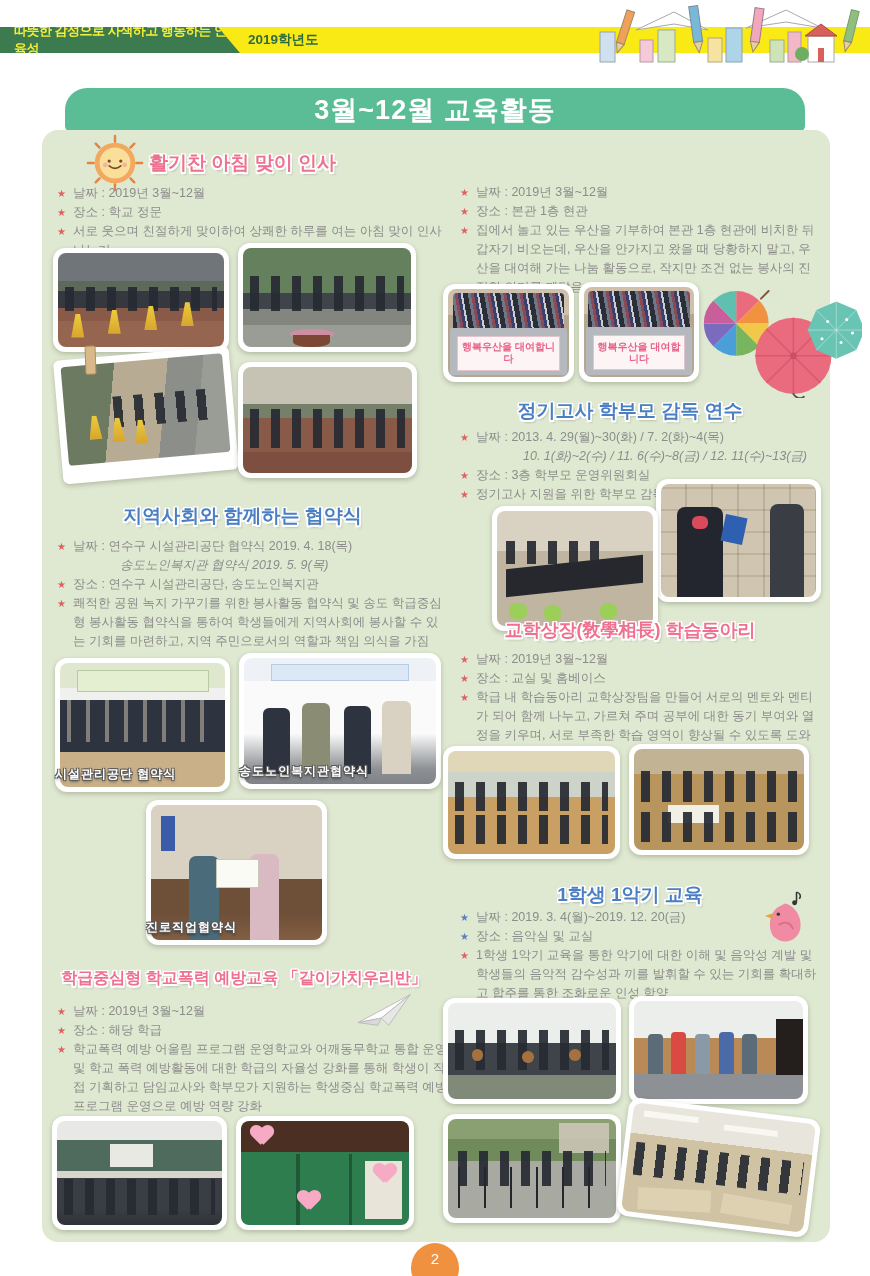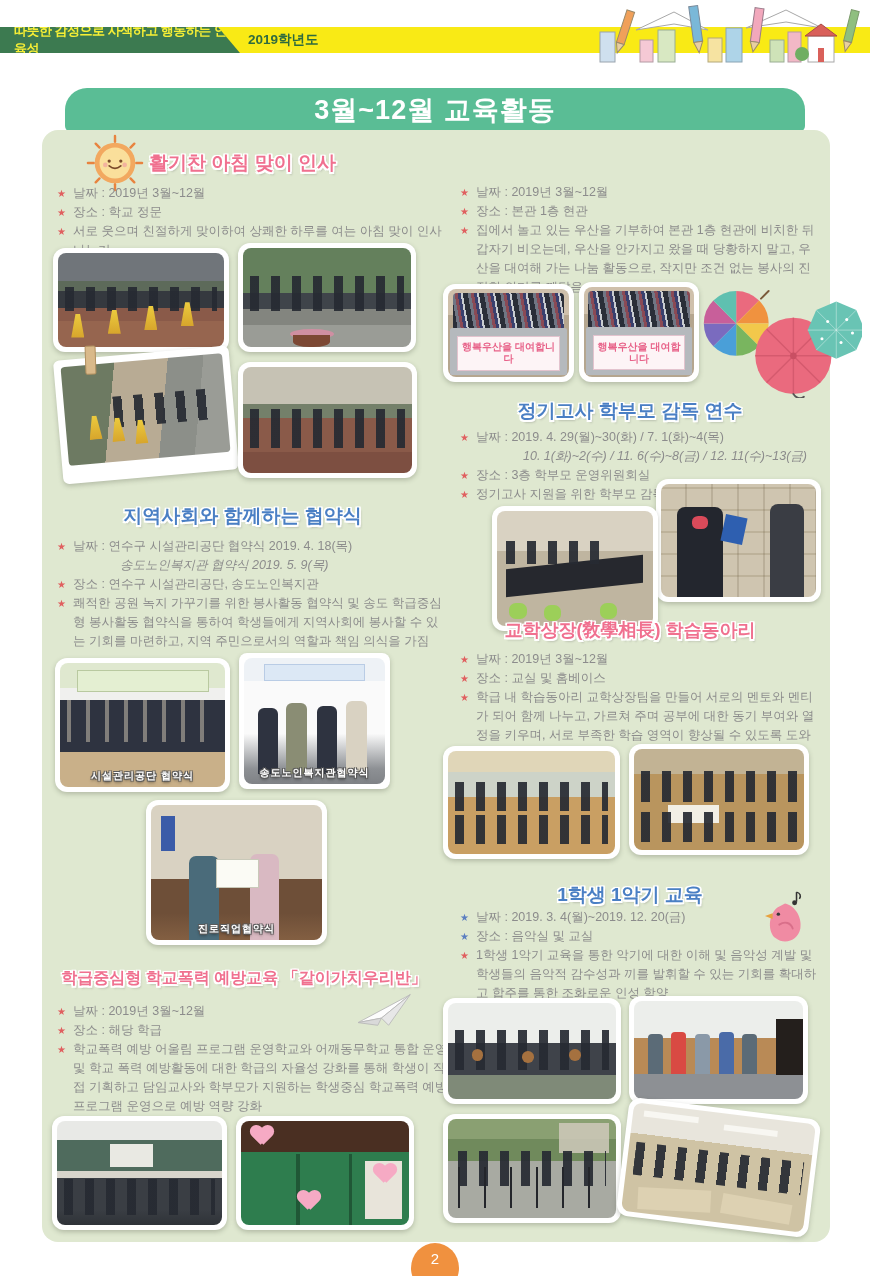--- a/index.html
+++ b/index.html
@@ -40,21 +40,21 @@
   
   .ph{position:absolute;box-sizing:border-box;background:#fff;border-radius:12px;
       box-shadow:0 2px 5px rgba(60,70,50,.28);}
   .sc{position:absolute;inset:5px;border-radius:8px;overflow:hidden;}
   .ph.pol{border-radius:6px;}
   .ph.pol .sc{inset:7px 7px 18px 7px;border-radius:4px;}
   .dt{position:absolute;}
   .figs{position:absolute;background:repeating-linear-gradient(90deg,rgba(38,42,50,.92) 0 9px,rgba(38,42,50,0) 9px 21px);}
   .cone{position:absolute;width:13px;height:24px;background:linear-gradient(180deg,#eccb3e,#d7a52c);
         clip-path:polygon(33% 0,67% 0,100% 100%,0 100%);}
-  .cap{position:absolute;left:0;right:0;bottom:9px;text-align:center;color:#fff;font-size:10px;font-weight:bold;
+  .cap{position:absolute;left:0;right:0;bottom:9px;color:#fff;font-size:12px;font-weight:bold;
        letter-spacing:1px;text-shadow:-1px -1px 0 #5a5a5a,1px -1px 0 #5a5a5a,-1px 1px 0 #5a5a5a,1px 1px 0 #5a5a5a,0 2px 3px rgba(0,0,0,.55);}
   .pin{position:absolute;width:9px;height:27px;background:#d9b98a;border:1px solid #b08f5f;border-radius:2px;}
   .heart{position:absolute;width:22px;height:20px;}
   .heart::before,.heart::after{content:"";position:absolute;width:13px;height:19px;background:#f6aac4;
        border-radius:8px 8px 0 0;transform:rotate(-45deg);left:1px;top:1px;}
   .heart::after{transform:rotate(45deg);left:8px;}
 
   
   .sc-gate{background:linear-gradient(180deg,#70757a 0 30%,#5d6a5a 30% 40%,#35393f 40% 58%,#8a5a49 58% 72%,#96654f 72% 100%);}
   .sc-walk{background:linear-gradient(180deg,#64805c 0 45%,#3f444a 45% 62%,#83857f 62% 78%,#9a9c96 78% 100%);}
@@ -233,21 +233,21 @@
   </div>
 
   <div class="ph" style="left:55px;top:658px;width:175px;height:134px;">
     <div class="sc sc-agree1">
       <div class="dt" style="left:10%;top:6%;right:10%;height:16%;background:#e4efd2;border:1px solid #b9c9a0;"></div>
       <div class="figs" style="left:4%;right:4%;top:30%;height:34%;background:repeating-linear-gradient(90deg,rgba(210,200,180,.5) 0 4px,rgba(38,42,50,0) 4px 19px);"></div>
     </div>
     <div class="cap">시설관리공단 협약식</div>
   </div>
 
-  <div class="ph" style="left:239px;top:653px;width:151px;height:136px;border-radius:8px;">
+  <div class="ph" style="left:239px;top:653px;width:202px;height:136px;">
     <div class="sc sc-agree2">
       <div class="dt" style="left:14%;top:5%;right:14%;height:12%;background:#dce8f5;border:1px solid #b9cce5;"></div>
       <div class="dt" style="left:10%;bottom:8%;width:14%;height:52%;background:#2e3340;border-radius:6px 6px 0 0;"></div>
       <div class="dt" style="left:30%;bottom:8%;width:15%;height:56%;background:#8a8d74;border-radius:6px 6px 0 0;"></div>
       <div class="dt" style="left:52%;bottom:8%;width:14%;height:54%;background:#2e3340;border-radius:6px 6px 0 0;"></div>
       <div class="dt" style="left:72%;bottom:8%;width:15%;height:58%;background:#d9d2c2;border-radius:6px 6px 0 0;"></div>
     </div>
     <div class="cap">송도노인복지관협약식</div>
   </div>
 
@@ -375,21 +375,21 @@
           <circle cx="160" cy="48" r="1.6"></circle>
         </g>
     </g>
   </svg>
 
   <div class="ttl t-blue" style="left:455px;width:350px;top:398px;font-size:19px;">정기고사 학부모 감독 연수</div>
 
   <div class="blk" style="left:460px;top:428px;width:362px;">
     <div class="ln">
         <span class="st st-r">★</span>
-        <span class="tx">날짜 : 2019. 4. 29(월)~30(화) / 7. 1(화)~4(목)</span>
+        <span class="tx">날짜 : 2013. 4. 29(월)~30(화) / 7. 2(화)~4(목)</span>
       </div>
     <div class="ln ind">
         <span class="tx">10. 1(화)~2(수) / 11. 6(수)~8(금) / 12. 11(수)~13(금)</span>
       </div>
     <div class="ln">
         <span class="st st-r">★</span>
         <span class="tx">장소 : 3층 학부모 운영위원회실</span>
       </div>
     <div class="ln">
         <span class="st st-r">★</span>

